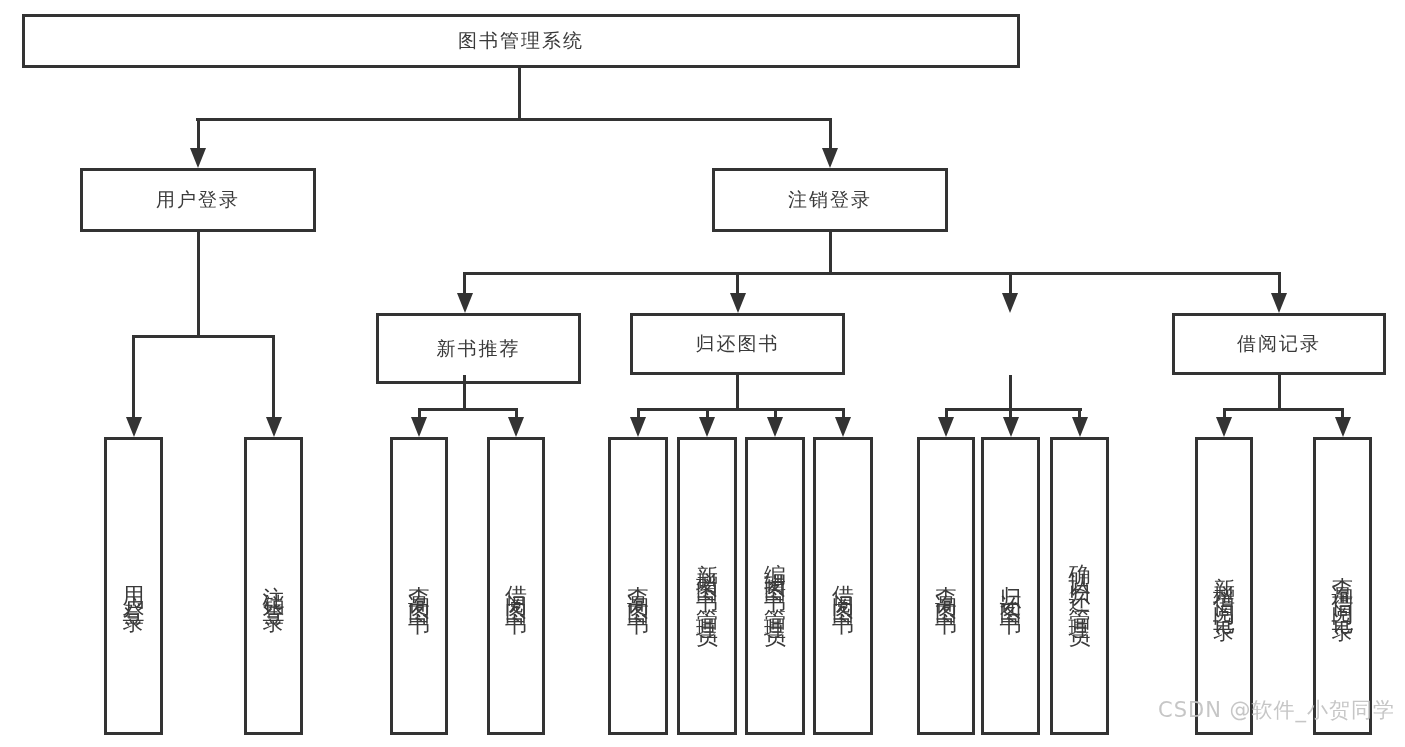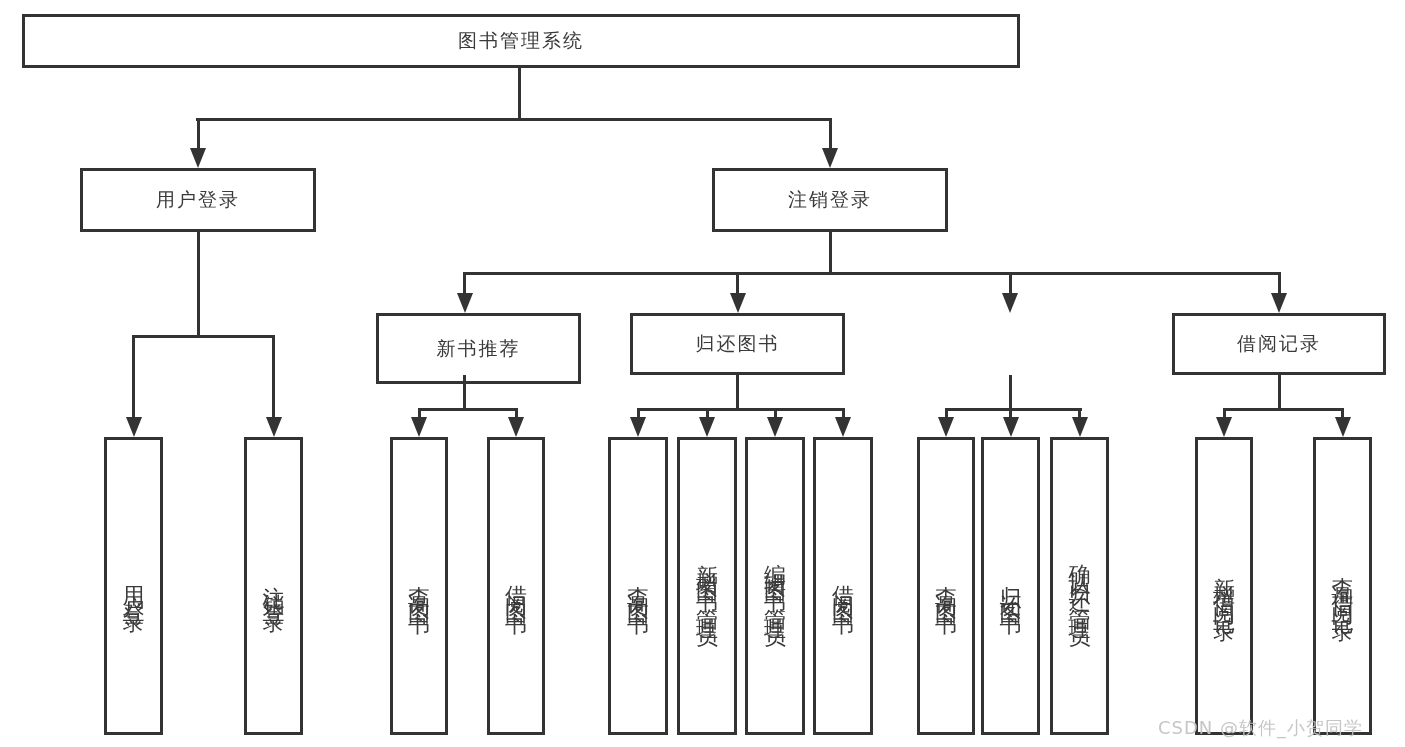--- a/index.html
+++ b/index.html
@@ -39,22 +39,22 @@
   .arrow {
     position: absolute;
     width: 0; height: 0;
     border-left: 8px solid transparent;
     border-right: 8px solid transparent;
     border-top: 20px solid #333333;
   }
   .watermark {
     position: absolute;
     left: 1158px;
-    top: 716px;
-    font-size: 18px;
+    top: 696px;
+    font-size: 21px;
     color: rgba(195, 195, 195, 0.95);
     letter-spacing: 1px;
     white-space: nowrap;
     z-index: 10;
   }
 </style>
 </head>
 <body>
 
 <div id="canvas">

